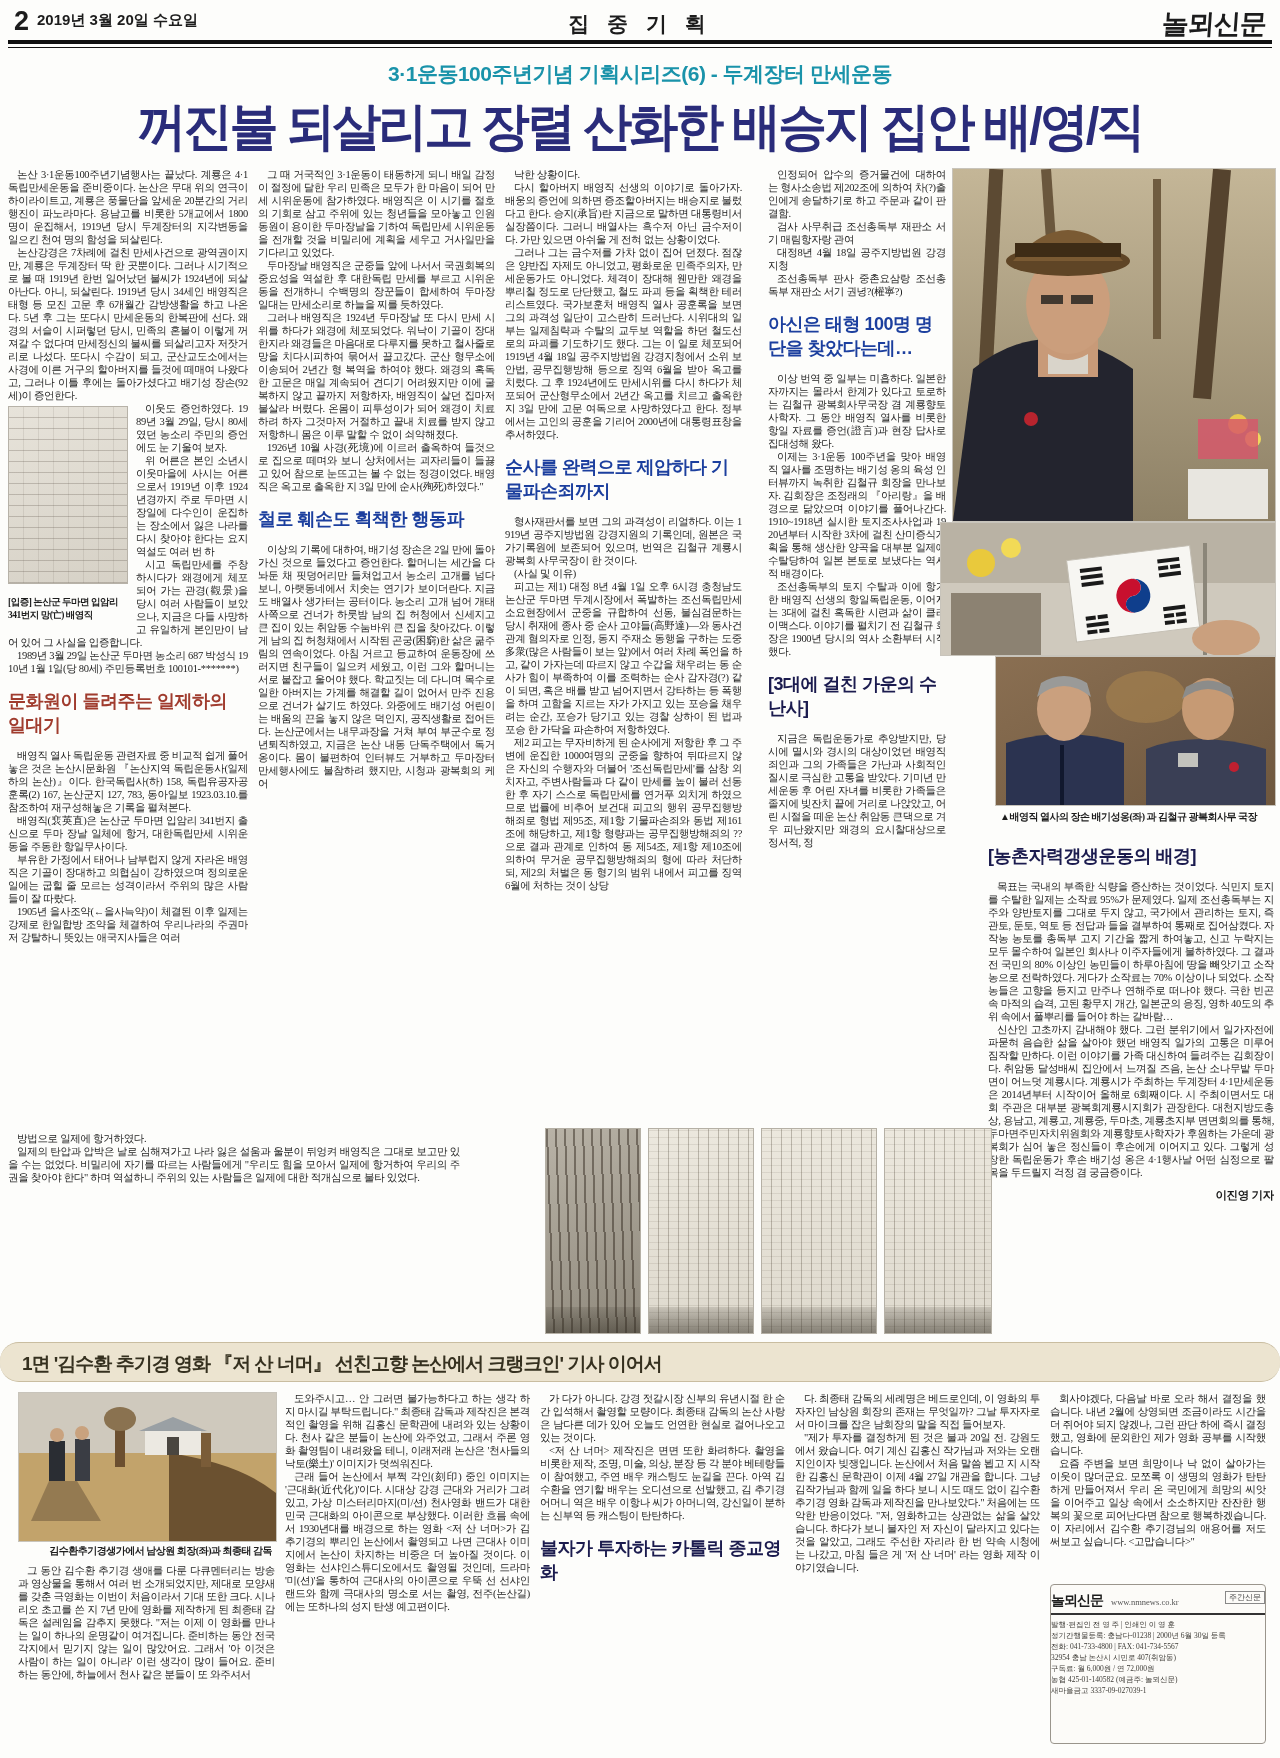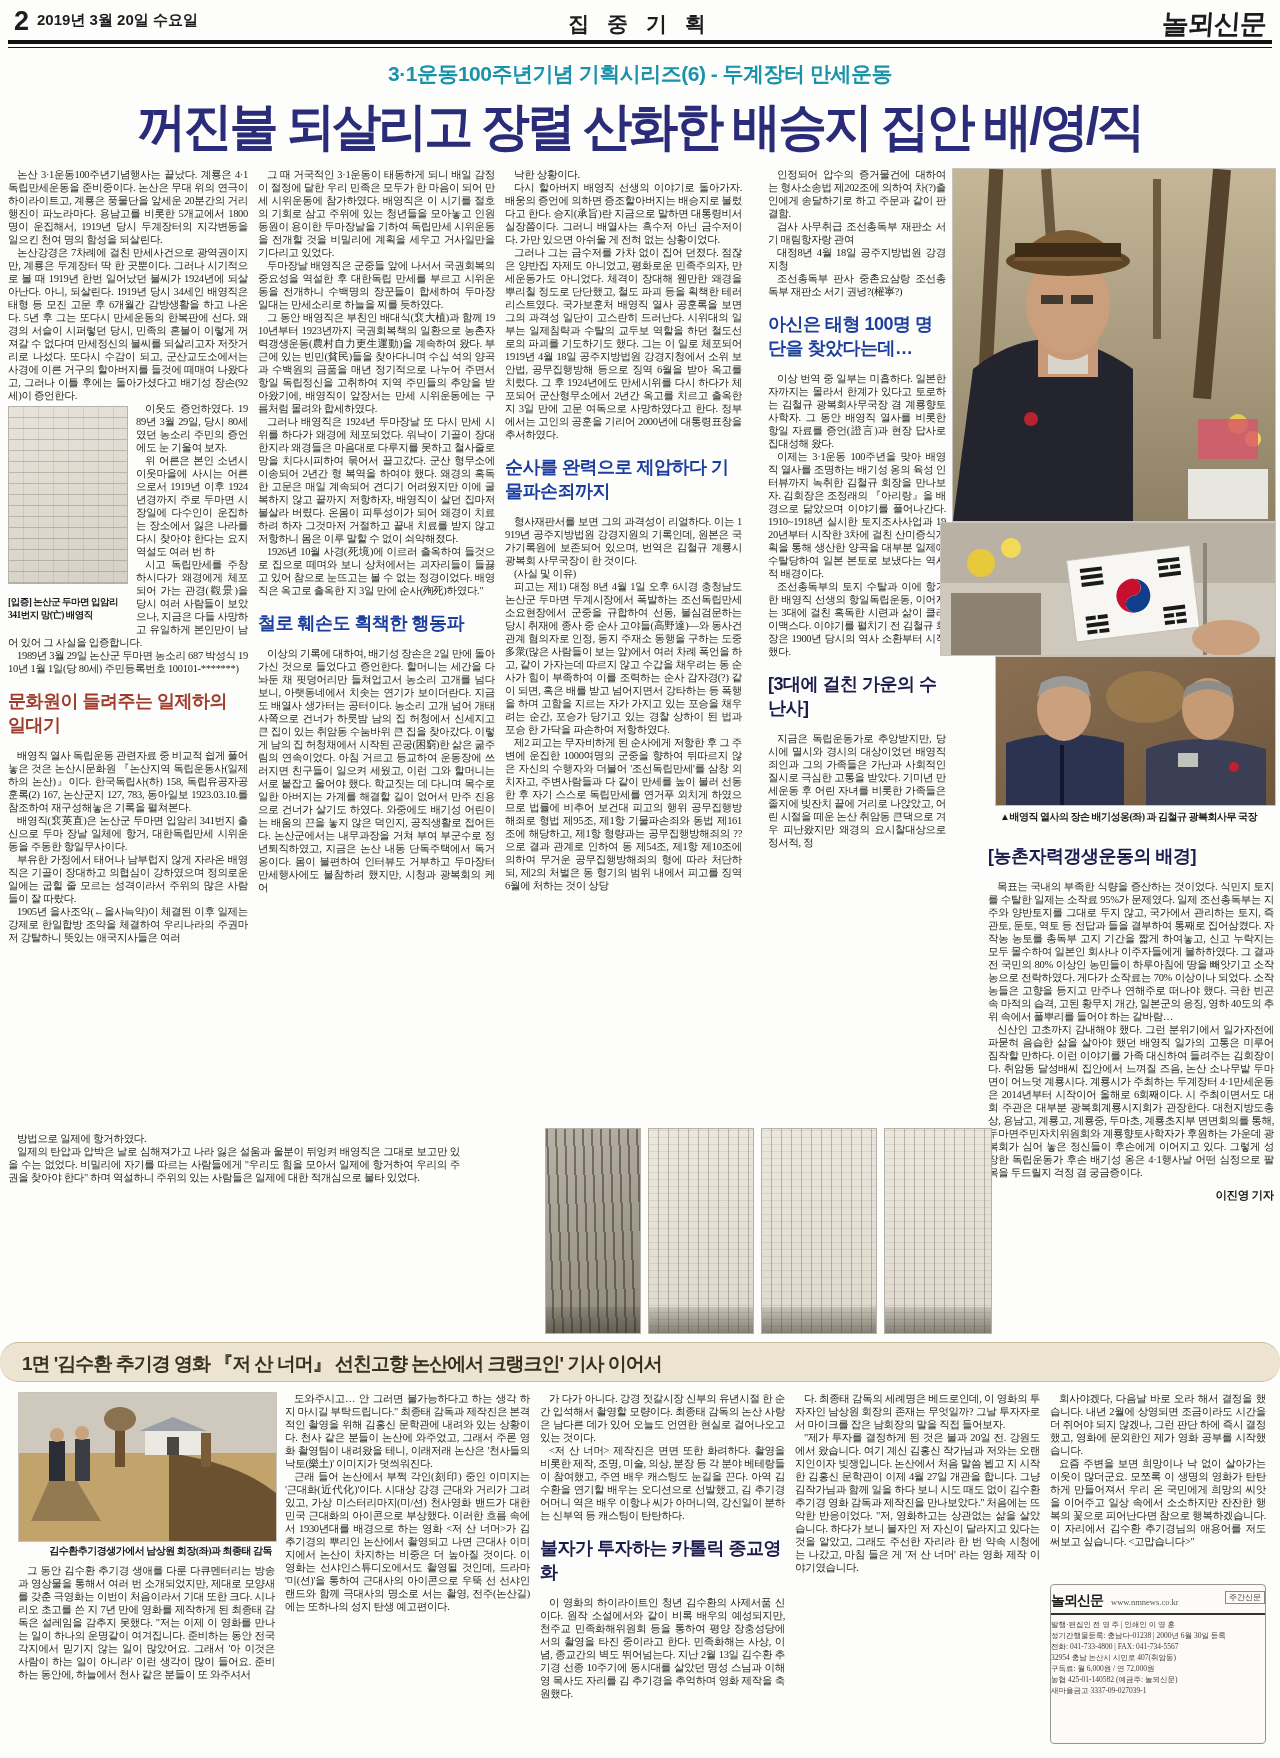--- a/index.html
+++ b/index.html
@@ -107,21 +107,20 @@
         <p class="p">배영직(裵英直)은 논산군 두마면 입암리 341번지 출신으로 두마 장날 일체에 항거, 대한독립만세 시위운동을 주동한 항일무사이다.</p>
         <p class="p">부유한 가정에서 태어나 남부럽지 않게 자라온 배영직은 기골이 장대하고 의협심이 강하였으며 정의로운 일에는 굽힐 줄 모르는 성격이라서 주위의 많은 사람들이 잘 따랐다.</p>
         <p class="p">1905년 을사조약(←을사늑약)이 체결된 이후 일제는 강제로 한일합방 조약을 체결하여 우리나라의 주권마저 강탈하니 뜻있는 애국지사들은 여러</p>
       </div>
   </div>
 
   <div class="col" style="left:258px;width:237px;height:962px;">
     <div>
         <p class="p">그 때 거국적인 3·1운동이 태동하게 되니 배일 감정이 절정에 달한 우리 민족은 모두가 한 마음이 되어 만세 시위운동에 참가하였다. 배영직은 이 시기를 절호의 기회로 삼고 주위에 있는 청년들을 모아놓고 인원 동원이 용이한 두마장날을 기하여 독립만세 시위운동을 전개할 것을 비밀리에 계획을 세우고 거사일만을 기다리고 있었다.</p>
         <p class="p">두마장날 배영직은 군중들 앞에 나서서 국권회복의 중요성을 역설한 후 대한독립 만세를 부르고 시위운동을 전개하니 수백명의 장꾼들이 합세하여 두마장 일대는 만세소리로 하늘을 찌를 듯하였다.</p>
-        <p class="p">그 동안 배영직은 부친인 배대식(裵大植)과 함께 1910년부터 1923년까지 국권회복책의 일환으로 농촌자력갱생운동(農村自力更生運動)을 계속하여 왔다. 부근에 있는 빈민(貧民)들을 찾아다니며 수십 석의 양곡과 수백원의 금품을 매년 정기적으로 나누어 주면서 항일 독립정신을 고취하여 지역 주민들의 추앙을 받아왔기에, 배영직이 앞장서는 만세 시위운동에는 구름처럼 몰려와 합세하였다.</p>
         <p class="p">그러나 배영직은 1924년 두마장날 또 다시 만세 시위를 하다가 왜경에 체포되었다. 워낙이 기골이 장대한지라 왜경들은 마음대로 다루지를 못하고 철사줄로 망을 치다시피하여 묶어서 끌고갔다. 군산 형무소에 이송되어 2년간 형 복역을 하여야 했다. 왜경의 혹독한 고문은 매일 계속되어 견디기 어려웠지만 이에 굴복하지 않고 끝까지 저항하자, 배영직이 살던 집마저 불살라 버렸다. 온몸이 피투성이가 되어 왜경이 치료하려 하자 그것마저 거절하고 끝내 치료를 받지 않고 저항하니 몸은 이루 말할 수 없이 쇠약해졌다.</p>
         <p class="p">1926년 10월 사경(死境)에 이르러 출옥하여 들것으로 집으로 떼며와 보니 상처에서는 괴자리들이 들끓고 있어 참으로 눈뜨고는 볼 수 없는 정경이었다. 배영직은 옥고로 출옥한 지 3일 만에 순사(殉死)하였다."</p>
         <h4 class="h">철로 훼손도 획책한 행동파</h4>
         <p class="p">이상의 기록에 대하여, 배기성 장손은 2일 만에 돌아가신 것으로 들었다고 증언한다. 할머니는 세간을 다 놔둔 채 핏덩어리만 들쳐업고서 농소리 고개를 넘다 보니, 아랫동네에서 치솟는 연기가 보이더란다. 지금도 배열사 생가터는 공터이다. 농소리 고개 넘어 개태사쪽으로 건너가 하룻밤 남의 집 허청에서 신세지고 큰 집이 있는 취암동 수눔바위 큰 집을 찾아갔다. 이렇게 남의 집 허청채에서 시작된 곤궁(困窮)한 삶은 굶주림의 연속이었다. 아침 거르고 등교하여 운동장에 쓰러지면 친구들이 일으켜 세웠고, 이런 그와 할머니는 서로 붙잡고 울어야 했다. 학교짓는 데 다니며 목수로 일한 아버지는 가계를 해결할 길이 없어서 만주 진용으로 건너가 살기도 하였다. 와중에도 배기성 어린이는 배움의 끈을 놓지 않은 덕인지, 공직생활로 접어든다. 논산군에서는 내무과장을 거쳐 부여 부군수로 정년퇴직하였고, 지금은 논산 내동 단독주택에서 독거옹이다. 몸이 불편하여 인터뷰도 거부하고 두마장터 만세행사에도 불참하려 했지만, 시청과 광복회의 케어</p>
       </div>
   </div>
 
   <div class="col" style="left:505px;width:237px;height:962px;">
     <div>
         <p class="p">낙한 상황이다.</p>
@@ -297,21 +296,20 @@
     <div>
         <p class="p">도와주시고… 안 그러면 불가능하다고 하는 생각 하지 마시길 부탁드립니다." 최종태 감독과 제작진은 본격적인 촬영을 위해 김홍신 문학관에 내려와 있는 상황이다. 천사 같은 분들이 논산에 와주었고, 그래서 주론 영화 촬영팀이 내려왔을 테니, 이래저래 논산은 '천사들의 낙토(樂土)' 이미지가 덧씌워진다.</p>
         <p class="p">근래 들어 논산에서 부쩍 각인(刻印) 중인 이미지는 '근대화(近代化)'이다. 시대상 강경 근대와 거리가 그려있고, 가상 미스터리마지(미/션) 천사영화 밴드가 대한민국 근대화의 아이콘으로 부상했다. 이러한 흐름 속에서 1930년대를 배경으로 하는 영화 &lt;저 산 너머&gt;가 김 추기경의 뿌리인 논산에서 촬영되고 나면 근대사 이미지에서 논산이 차지하는 비중은 더 높아질 것이다. 이 영화는 선샤인스튜디오에서도 촬영될 것인데, 드라마 '미(션)'을 통하여 근대사의 아이콘으로 우뚝 선 선샤인랜드와 함께 극대사의 명소로 서는 촬영, 전주(논산길)에는 또하나의 성지 탄생 예고편이다.</p>
       </div>
   </div>
   <div class="bcol" style="left:540px;width:245px;height:356px;">
     <div>
         <p class="p">가 다가 아니다. 강경 젓갈시장 신부의 유년시절 한 순간 입석해서 촬영할 모량이다. 최종태 감독의 논산 사랑은 남다른 데가 있어 오늘도 언연한 현실로 걸어나오고 있는 것이다.</p>
         <p class="p">&lt;저 산 너머&gt; 제작진은 면면 또한 화려하다. 촬영을 비롯한 제작, 조명, 미술, 의상, 분장 등 각 분야 베테랑들이 참여했고, 주연 배우 캐스팅도 눈길을 끈다. 아역 김수환을 연기할 배우는 오디션으로 선발했고, 김 추기경 어머니 역은 배우 이항나 씨가 아머니역, 강신일이 분하는 신부역 등 캐스팅이 탄탄하다.</p>
         <h4 class="hb">불자가 투자하는 카톨릭 종교영화</h4>
-        <p class="p">이 영화의 하이라이트인 청년 김수환의 사제서품 신이다. 원작 소설에서와 같이 비록 배우의 예성되지만, 천주교 민족화해위원회 등을 통하여 평양 장충성당에서의 촬영을 타진 중이라고 한다. 민족화해는 사상, 이념, 종교간의 벽도 뛰어넘는다. 지난 2월 13일 김수환 추기경 선종 10주기에 동시대를 살았던 명성 스님과 이해영 목사도 자리를 김 추기경을 추억하며 영화 제작을 축원했다.</p>
       </div>
   </div>
   <div class="bcol" style="left:795px;width:245px;height:356px;">
     <div>
         <p class="p">다. 최종태 감독의 세례명은 베드로인데, 이 영화의 투자자인 남상원 회장의 존재는 무엇일까? 그날 투자자로서 마이크를 잡은 남회장의 말을 직접 들어보자.</p>
         <p class="p">"제가 투자를 결정하게 된 것은 불과 20일 전. 강원도에서 왔습니다. 여기 계신 김홍신 작가님과 저와는 오랜 지인이자 빚쟁입니다. 논산에서 처음 말씀 뵙고 지 시작한 김홍신 문학관이 이제 4월 27일 개관을 합니다. 그냥 김작가님과 함께 일을 하다 보니 시도 때도 없이 김수환 추기경 영화 감독과 제작진을 만나보았다." 처음에는 뜨악한 반응이었다. "저, 영화하고는 상관없는 삶을 살았습니다. 하다가 보니 불자인 저 자신이 달라지고 있다는 것을 알았고, 그래도 주선한 자리라 한 번 약속 시청에는 나갔고, 마침 들은 게 '저 산 너머' 라는 영화 제작 이야기였습니다.</p>
       </div>
   </div>
   <div class="bcol" style="left:1050px;width:216px;height:188px;">
     <div>

